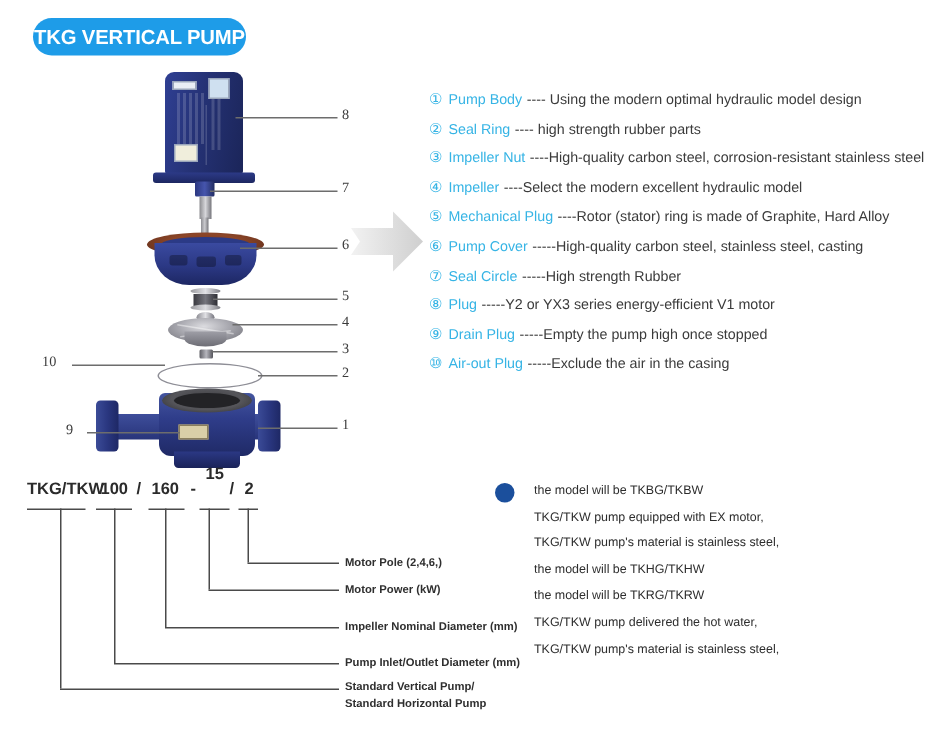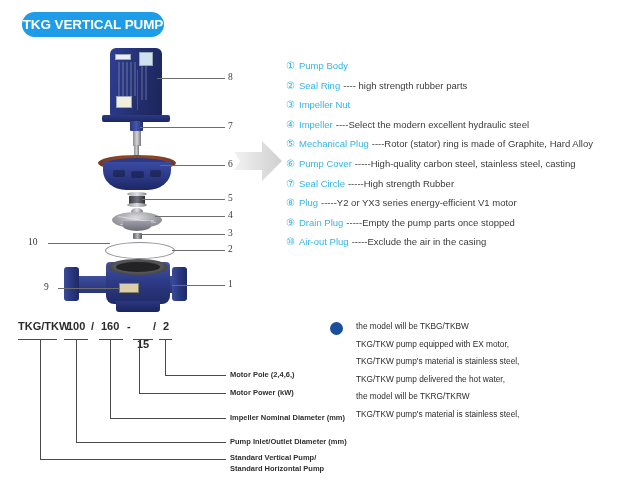--- a/index.html
+++ b/index.html
@@ -448,34 +448,36 @@
         <stop offset="100%" stop-color="#cfcfcf"></stop>
       </linearGradient>
     </defs>
     <path d="M2 14 L30 14 L30 3 L50 23 L30 43 L30 32 L2 32 L8 23 Z" fill="url(#arrGrad)"></path>
   </svg>
 
   <div id="legend">
     <div class="legend-row">
       <span class="legend-num">①</span>
       <span class="legend-part">Pump Body</span>
+      <span class="legend-desc">---- Using the modern optimal hydraulic model design</span>
     </div>
     <div class="legend-row">
       <span class="legend-num">②</span>
       <span class="legend-part">Seal Ring</span>
       <span class="legend-desc">---- high strength rubber parts</span>
     </div>
     <div class="legend-row">
       <span class="legend-num">③</span>
       <span class="legend-part">Impeller Nut</span>
+      <span class="legend-desc">----High-quality carbon steel, corrosion-resistant stainless steel</span>
     </div>
     <div class="legend-row">
       <span class="legend-num">④</span>
       <span class="legend-part">Impeller</span>
-      <span class="legend-desc">----Select the modern excellent hydraulic steel</span>
+      <span class="legend-desc">----Select the modern excellent hydraulic model</span>
     </div>
     <div class="legend-row">
       <span class="legend-num">⑤</span>
       <span class="legend-part">Mechanical Plug</span>
       <span class="legend-desc">----Rotor (stator) ring is made of Graphite, Hard Alloy</span>
     </div>
     <div class="legend-row">
       <span class="legend-num">⑥</span>
       <span class="legend-part">Pump Cover</span>
       <span class="legend-desc">-----High-quality carbon steel, stainless steel, casting</span>
@@ -486,37 +488,37 @@
       <span class="legend-desc">-----High strength Rubber</span>
     </div>
     <div class="legend-row">
       <span class="legend-num">⑧</span>
       <span class="legend-part">Plug</span>
       <span class="legend-desc">-----Y2 or YX3 series energy-efficient V1 motor</span>
     </div>
     <div class="legend-row">
       <span class="legend-num">⑨</span>
       <span class="legend-part">Drain Plug</span>
-      <span class="legend-desc">-----Empty the pump parts once stopped</span>
+      <span class="legend-desc">-----Empty the pump high once stopped</span>
     </div>
     <div class="legend-row">
       <span class="legend-num">⑩</span>
       <span class="legend-part">Air-out Plug</span>
       <span class="legend-desc">-----Exclude the air in the casing</span>
     </div>
   </div>
 
   <div id="model-code">
 
     <span class="code-token" style="left:18px; top:10px;">TKG/TKW</span>
     <span class="code-token" style="left:67px; top:10px;">100</span>
     <span class="code-sep" style="left:91px; top:10px;">/</span>
     <span class="code-token" style="left:101px; top:10px;">160</span>
     <span class="code-sep" style="left:127px; top:10px;">-</span>
-    <span class="code-token" style="left:137px; top:28px;">15</span>
+    <span class="code-token" style="left:137px; top:0;">15</span>
     <span class="code-sep" style="left:153px; top:10px;">/</span>
     <span class="code-token" style="left:163px; top:10px;">2</span>
 
     <div class="code-underline" style="left:18px;  top:29px; width:39px;"></div>
     <div class="code-underline" style="left:64px;  top:29px; width:24px;"></div>
     <div class="code-underline" style="left:99px;  top:29px; width:24px;"></div>
     <div class="code-underline" style="left:133px; top:29px; width:20px;"></div>
     <div class="code-underline" style="left:159px; top:29px; width:13px;"></div>
 
     <div class="code-vline" style="left:165px; top:29px; height:36px;"></div>
@@ -539,18 +541,19 @@
     <div class="code-hline" style="left:40px; top:149px; width:186px;"></div>
     <div class="code-label" style="left:230px; top:143px;">Standard Vertical  Pump/</div>
     <div class="code-label" style="left:230px; top:154px;">Standard  Horizontal Pump</div>
   </div>
 
   <div id="notes">
     <div class="note-bullet"></div>
     <div class="note-line">the model will be TKBG/TKBW</div>
     <div class="note-line">TKG/TKW pump equipped with EX motor,</div>
     <div class="note-line">TKG/TKW pump's material is stainless steel,</div>
+    <div class="note-line">the model will be TKHG/TKHW</div>
+    <div class="note-line">the model will be TKRG/TKRW</div>
     <div class="note-line">TKG/TKW pump delivered the hot water,</div>
-    <div class="note-line">the model will be TKRG/TKRW</div>
     <div class="note-line">TKG/TKW pump's material is stainless steel,</div>
   </div>
 
 </div>
 
 </body></html>

